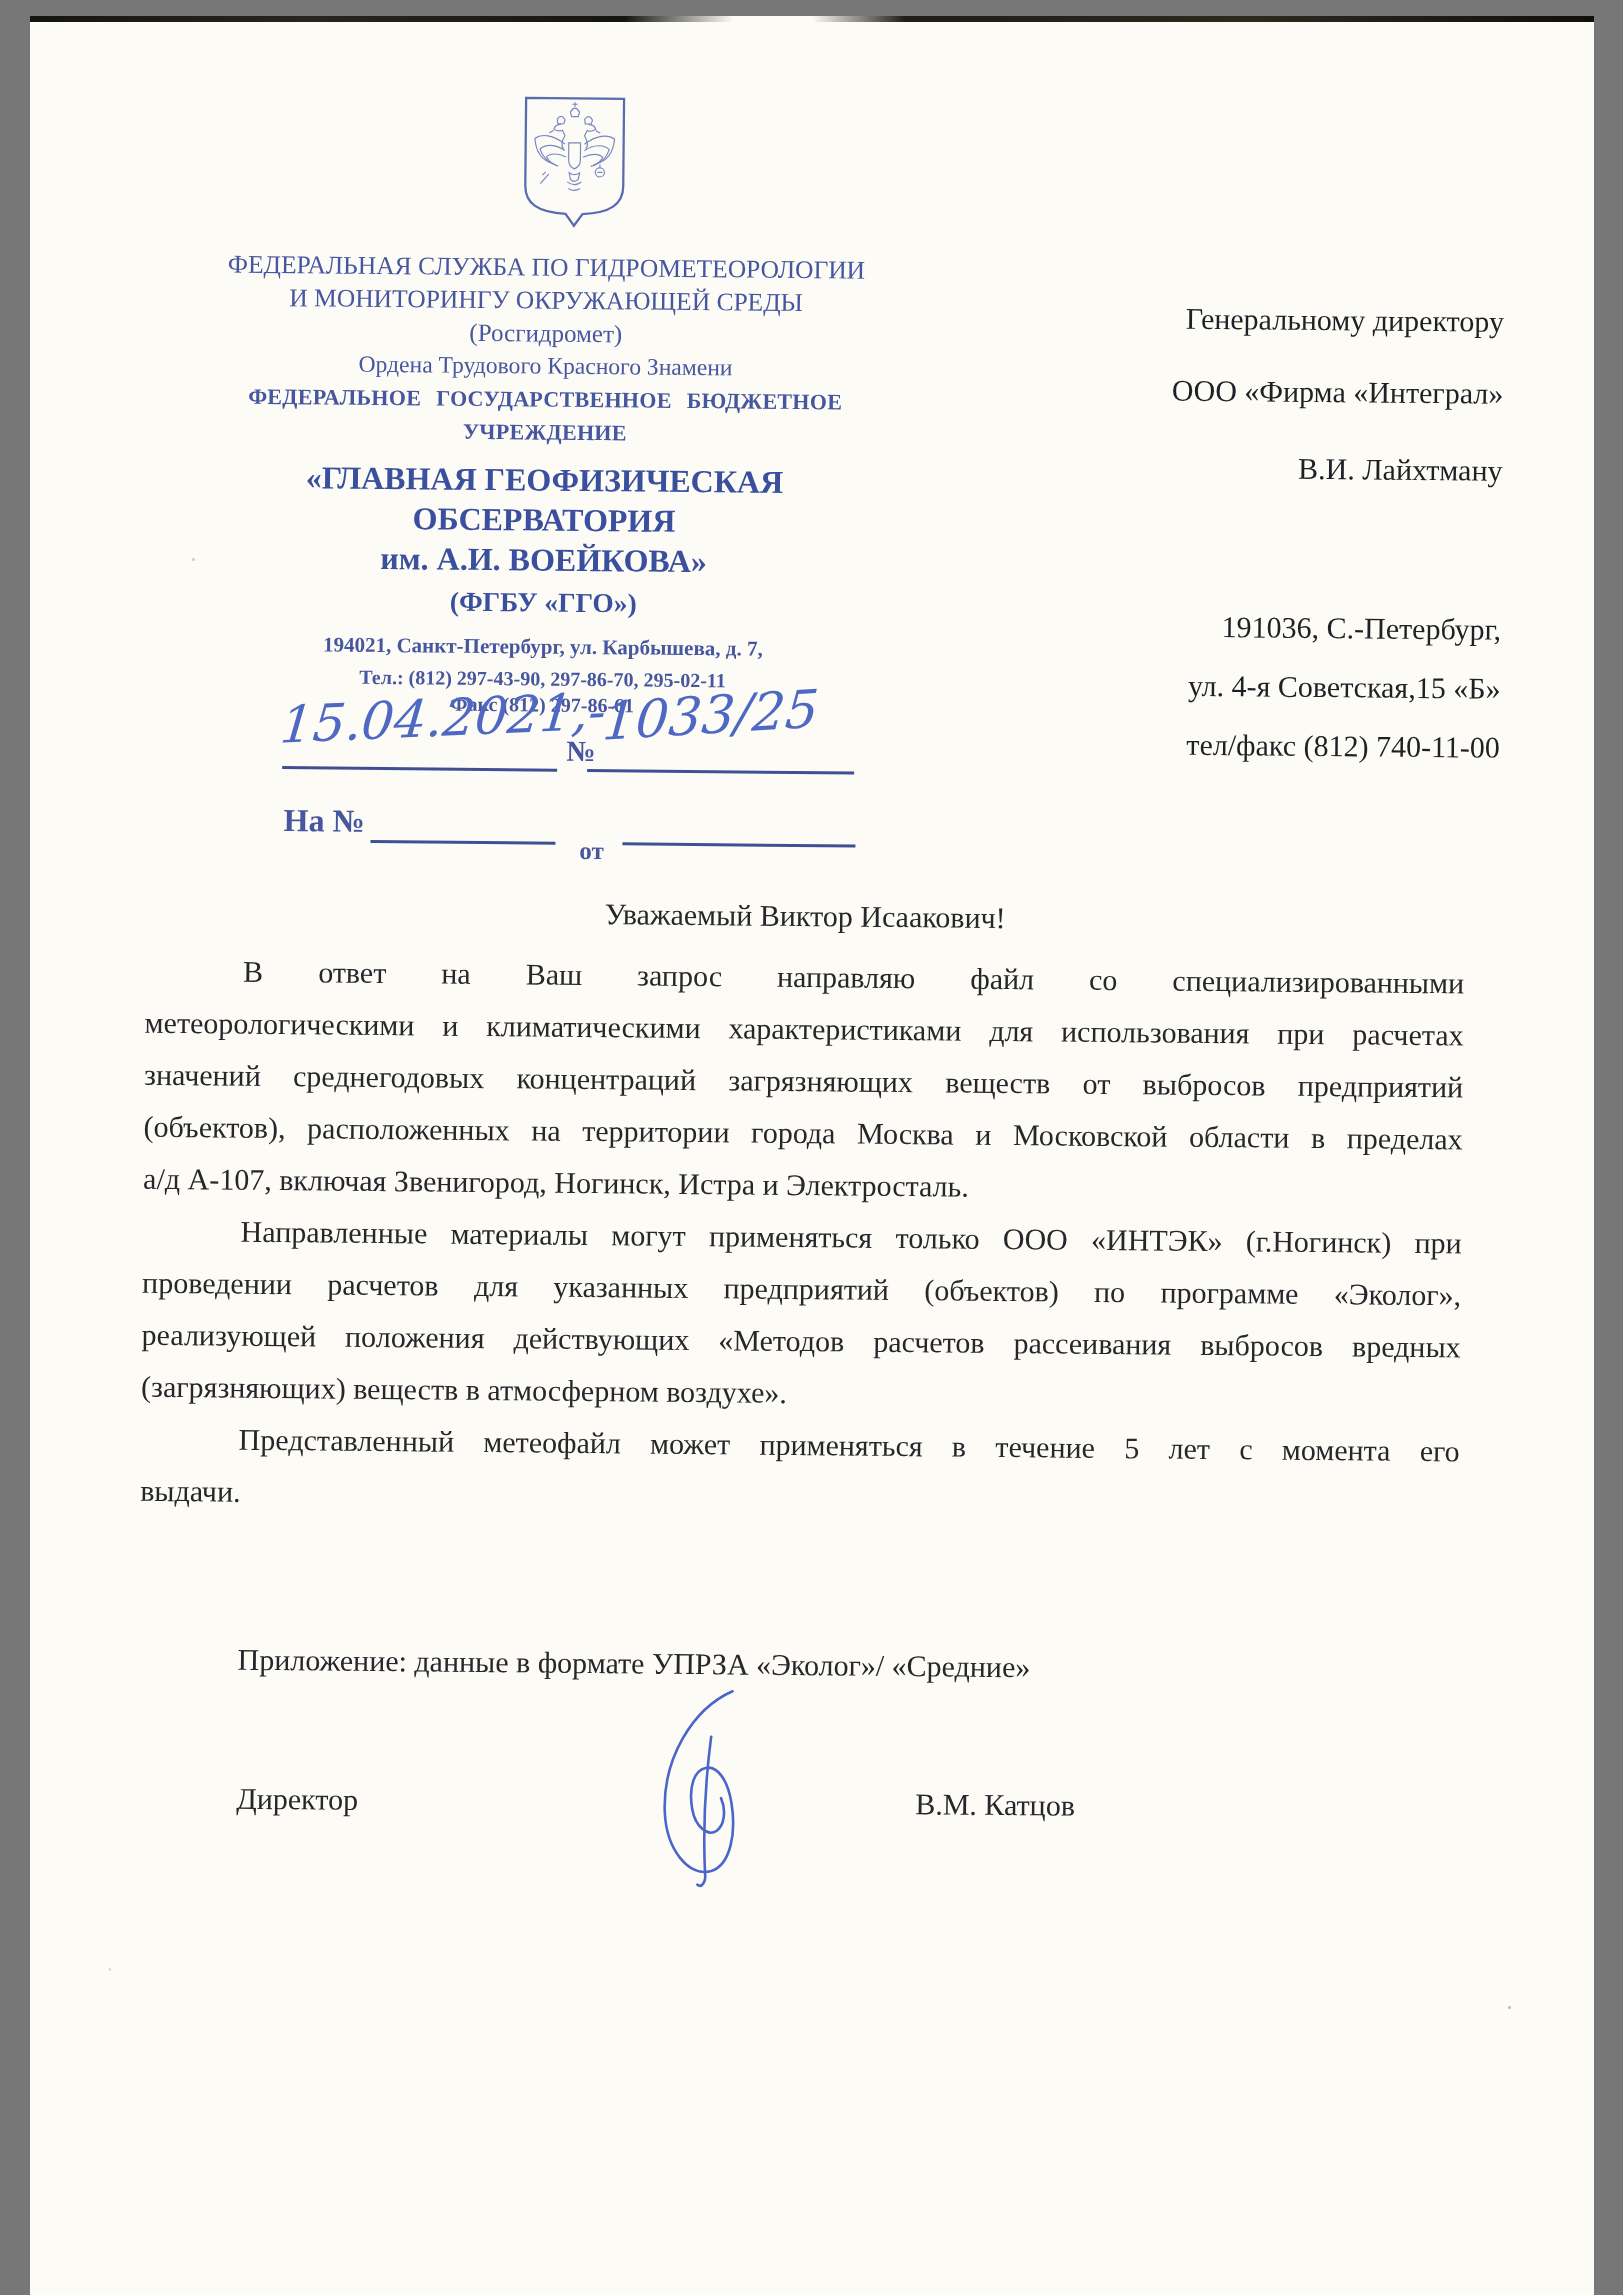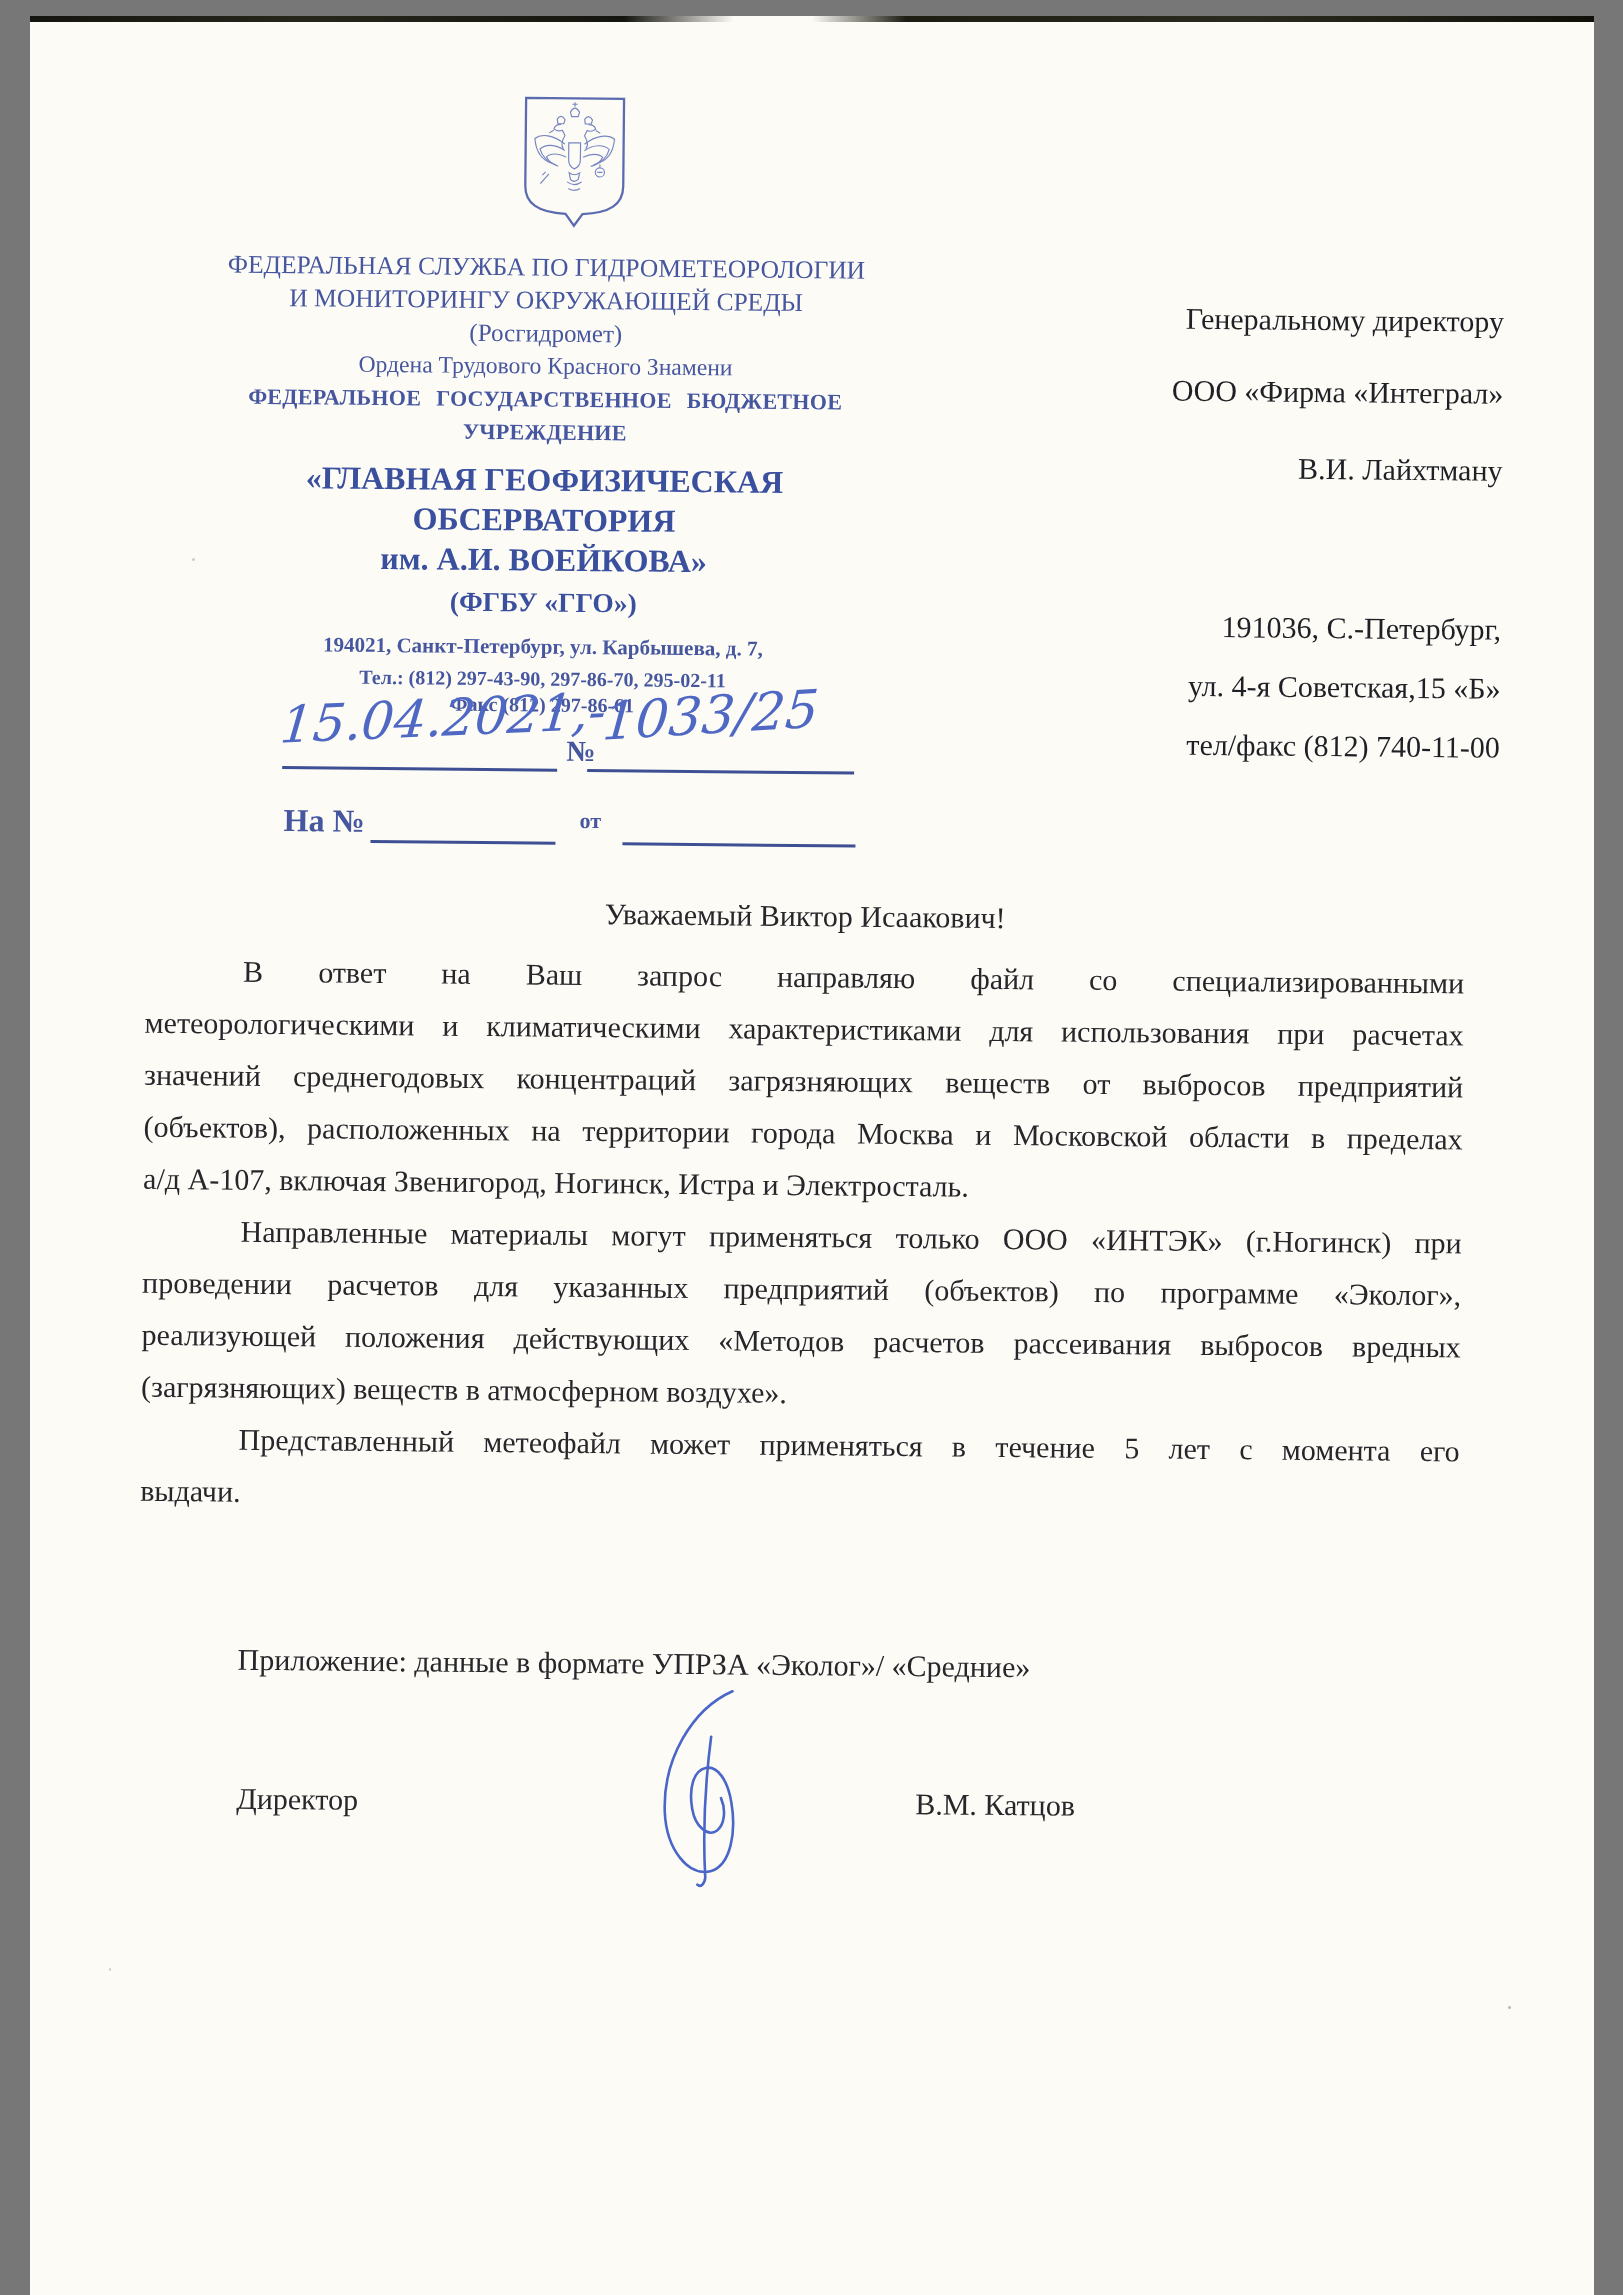--- a/index.html
+++ b/index.html
@@ -35,21 +35,21 @@
   .hw-date{position:absolute;left:257px;top:669px;font-size:51px;transform:rotate(-3deg) skewX(-8deg);}
   .hw-num{position:absolute;left:579px;top:663px;font-size:52px;transform:rotate(-4deg) skewX(-8deg);}
   .uline{position:absolute;height:2.6px;background:#3f4f93;}
   .ul1{left:259px;top:748px;width:275px;}
   .ul2{left:564px;top:748px;width:267px;}
   .ul3{left:348px;top:821px;width:185px;}
   .ul4{left:600px;top:821px;width:233px;}
   .ref-label{position:absolute;color:#46569f;font-weight:bold;white-space:nowrap;}
   .no-sign{left:543px;top:714px;font-size:29px;}
   .na-no{left:261px;top:784px;font-size:32px;}
-  .ot{left:557px;top:787px;font-size:22px;text-align:right;}
+  .ot{left:557px;top:816px;font-size:25px;text-align:right;}
 
   
   .recipient{position:absolute;left:1061px;top:275px;width:426px;text-align:right;color:#1f2025;}
   .recipient div{position:absolute;right:10.5px;white-space:nowrap;font-size:30px;}
   .rc0{top:0;}   .rc1{top:72px;}  .rc2{top:149px;}
   .rc3{top:308px;}.rc4{top:367px;} .rc5{top:426px;}
 
   
   .salutation{position:absolute;left:124px;top:876px;width:1319px;text-align:center;
               font-size:30px;color:#26262b;}

